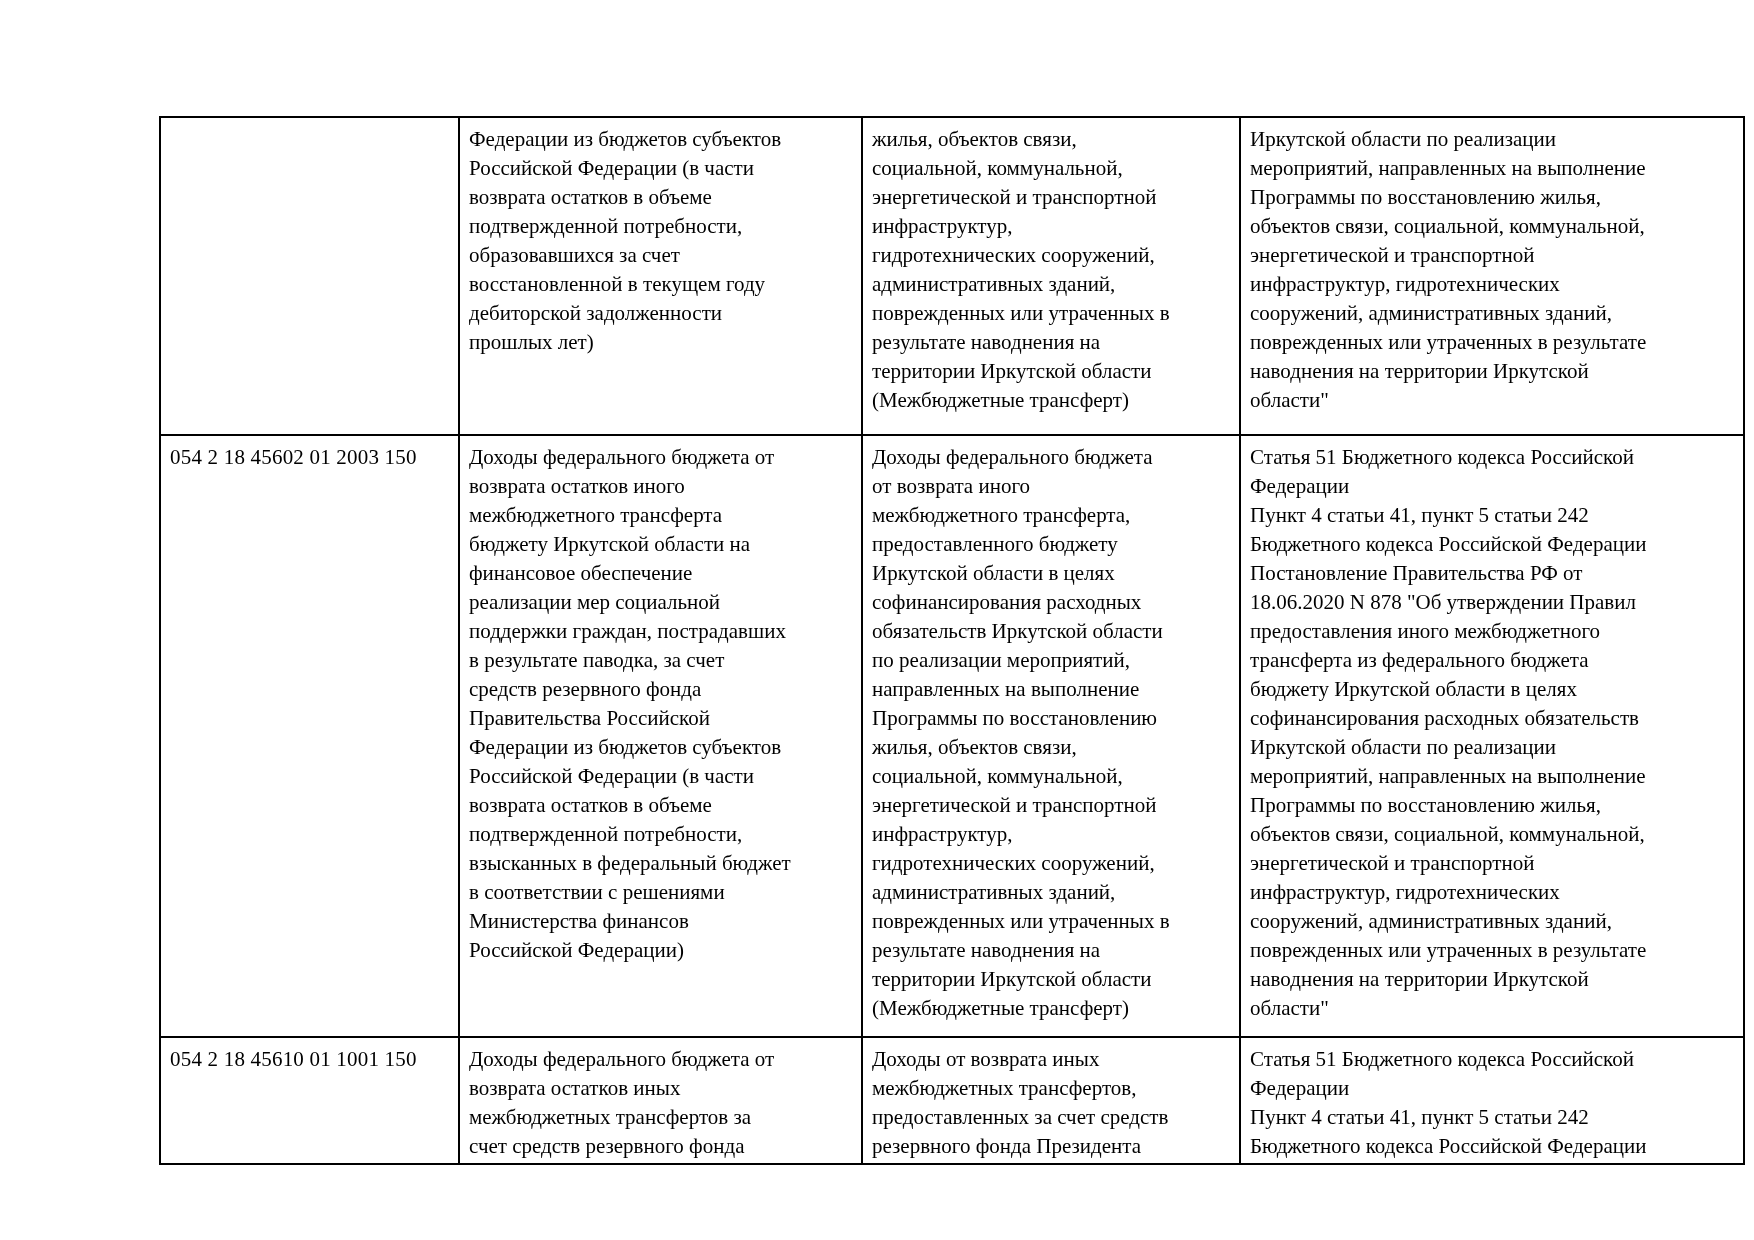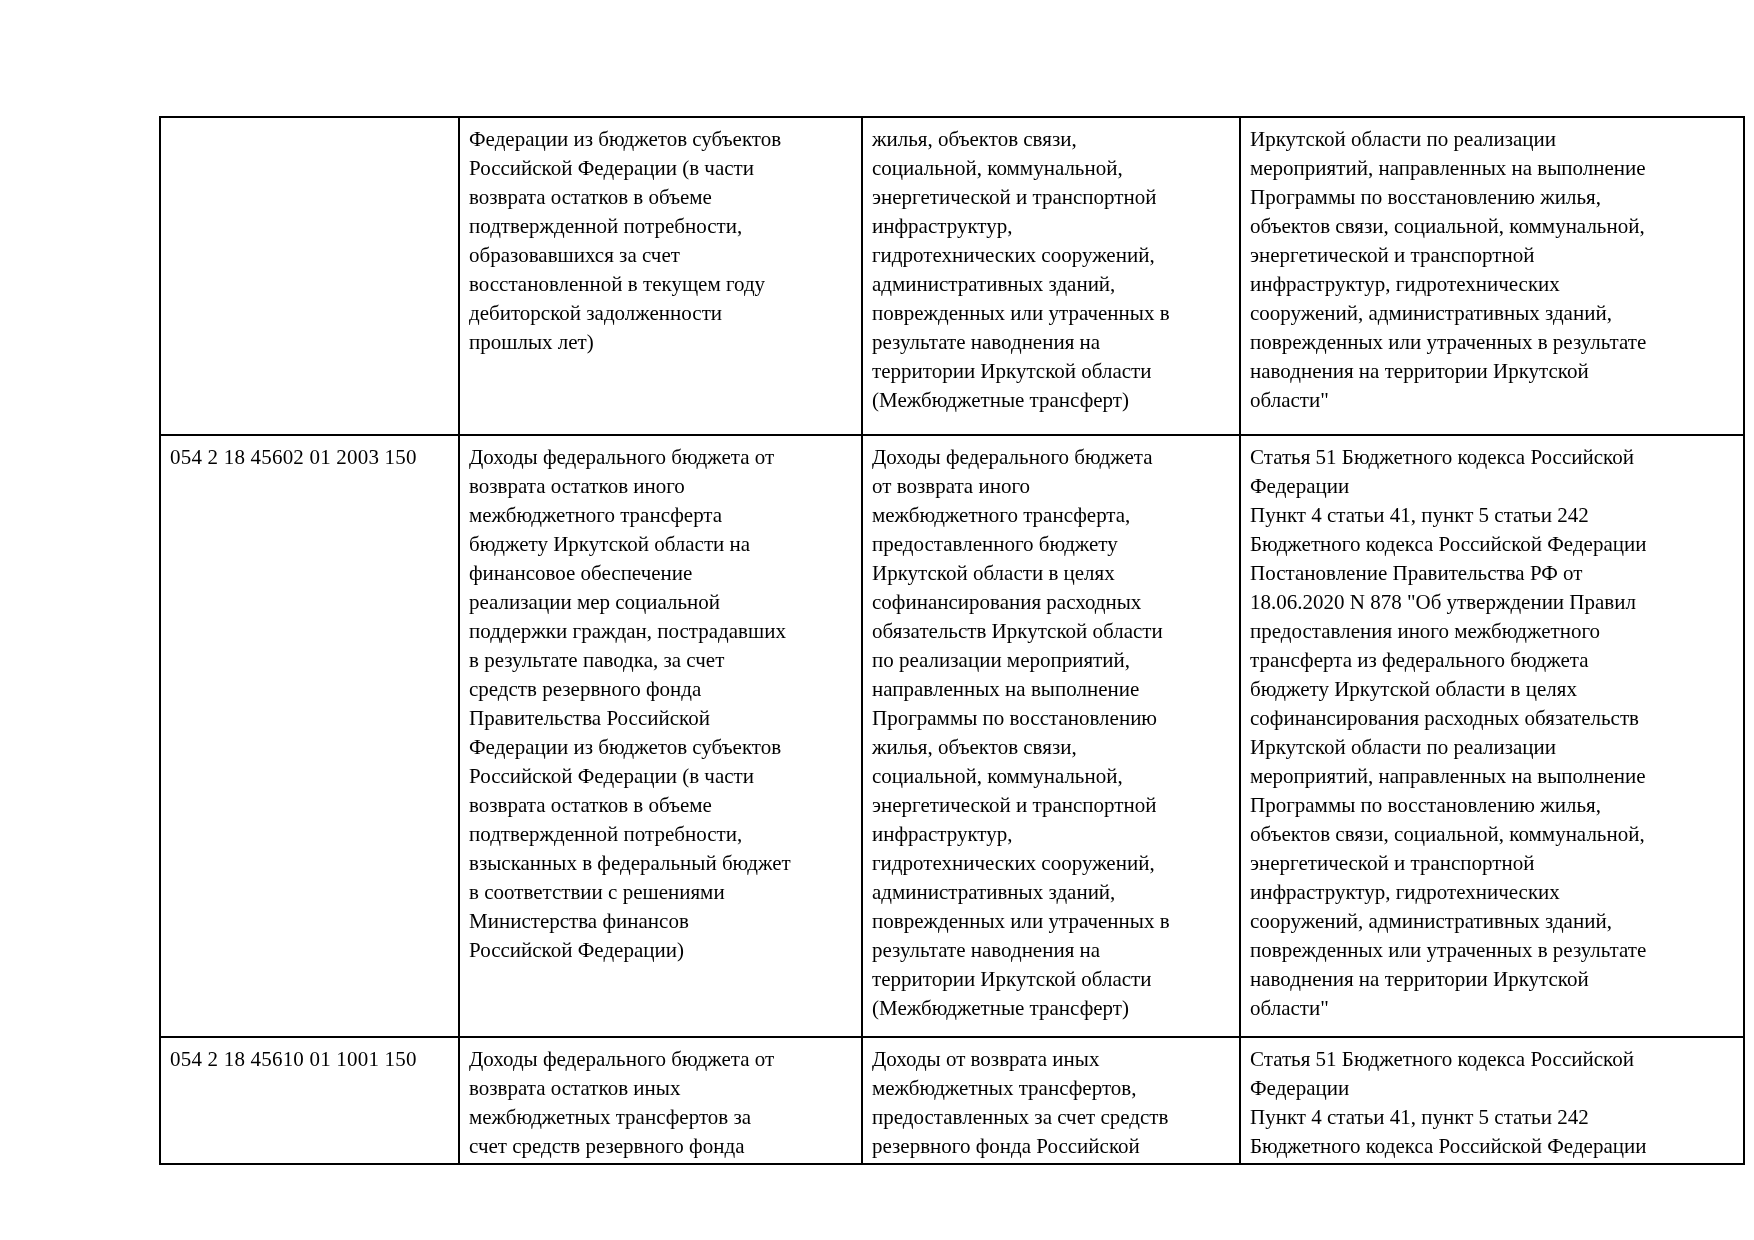--- a/index.html
+++ b/index.html
@@ -159,21 +159,21 @@
       </tr>
       <tr class="row-3">
         <td class="cell-code">054 2 18 45610 01 1001 150</td>
         <td>Доходы федерального бюджета от
 возврата остатков иных
 межбюджетных трансфертов за
 счет средств резервного фонда</td>
         <td>Доходы от возврата иных
 межбюджетных трансфертов,
 предоставленных за счет средств
-резервного фонда Российской</td>
+резервного фонда Президента</td>
         <td>Статья 51 Бюджетного кодекса Российской
 Федерации
 Пункт 4 статьи 41, пункт 5 статьи 242
 Бюджетного кодекса Российской Федерации</td>
       </tr>
     </tbody>
   </table>
 </div>
 
 </body></html>

